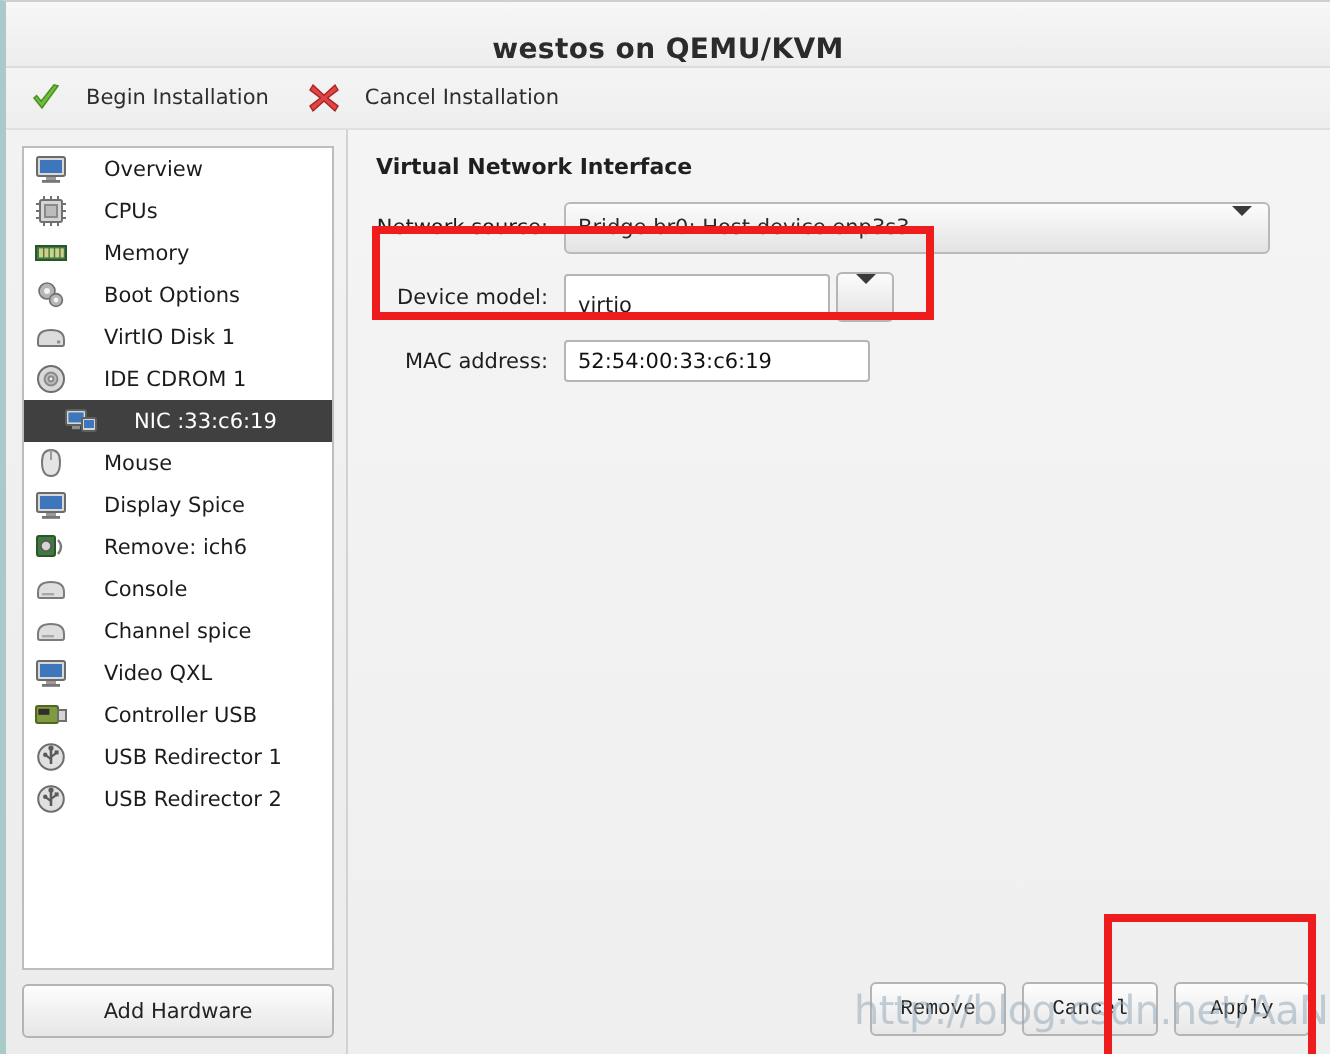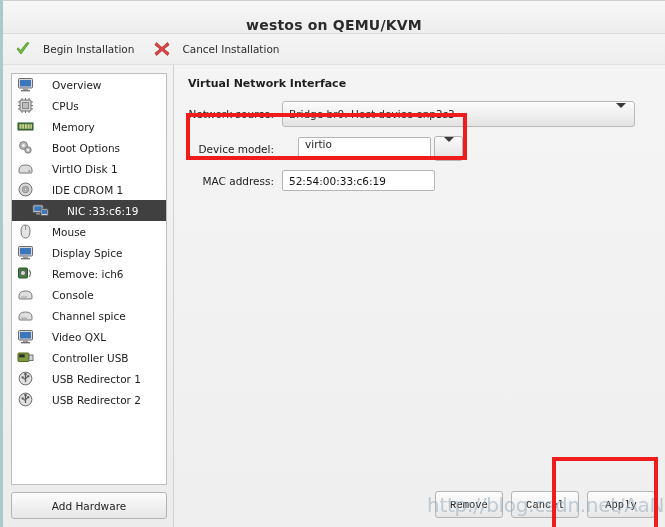--- a/index.html
+++ b/index.html
@@ -165,27 +165,26 @@
     top: 50%;
     transform: translateY(-50%);
   }
   .combo-small {
     width: 133px;
     height: 23px;
     border: 1px solid #b5b5b5;
     border-radius: 2px;
     background: #ffffff;
     display: flex;
-    align-items: flex-start;
+    align-items: flex-end;
     padding: 0 6px;
     box-sizing: border-box;
     font-size: 10.5px;
     color: #1d1d1d;
     cursor: text;
-    margin-left: 16px;
   }
   .combo-btn {
     width: 27px;
     height: 23px;
     margin-left: 3px;
     border: 1px solid #b5b5b5;
     border-radius: 3px;
     background: linear-gradient(#fbfbfb, #e2e2e2);
     display: flex;
     align-items: center;

